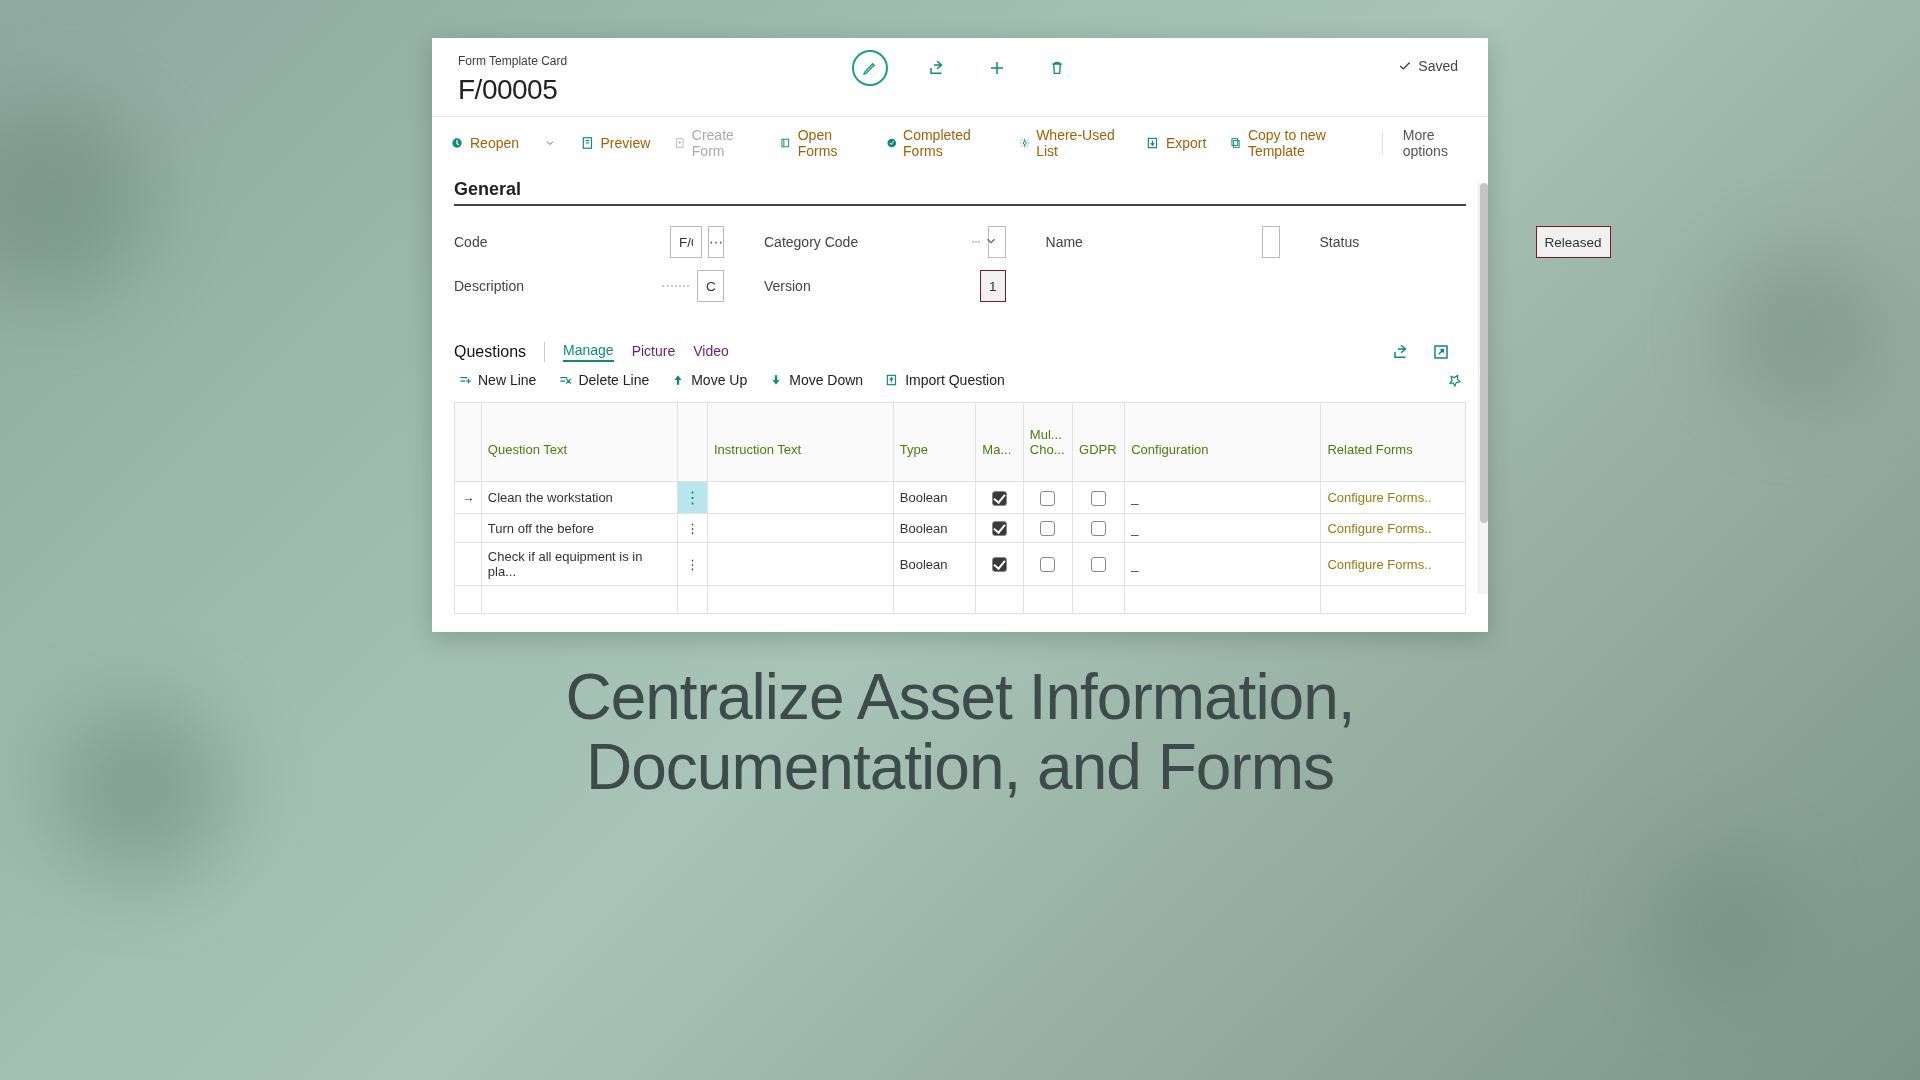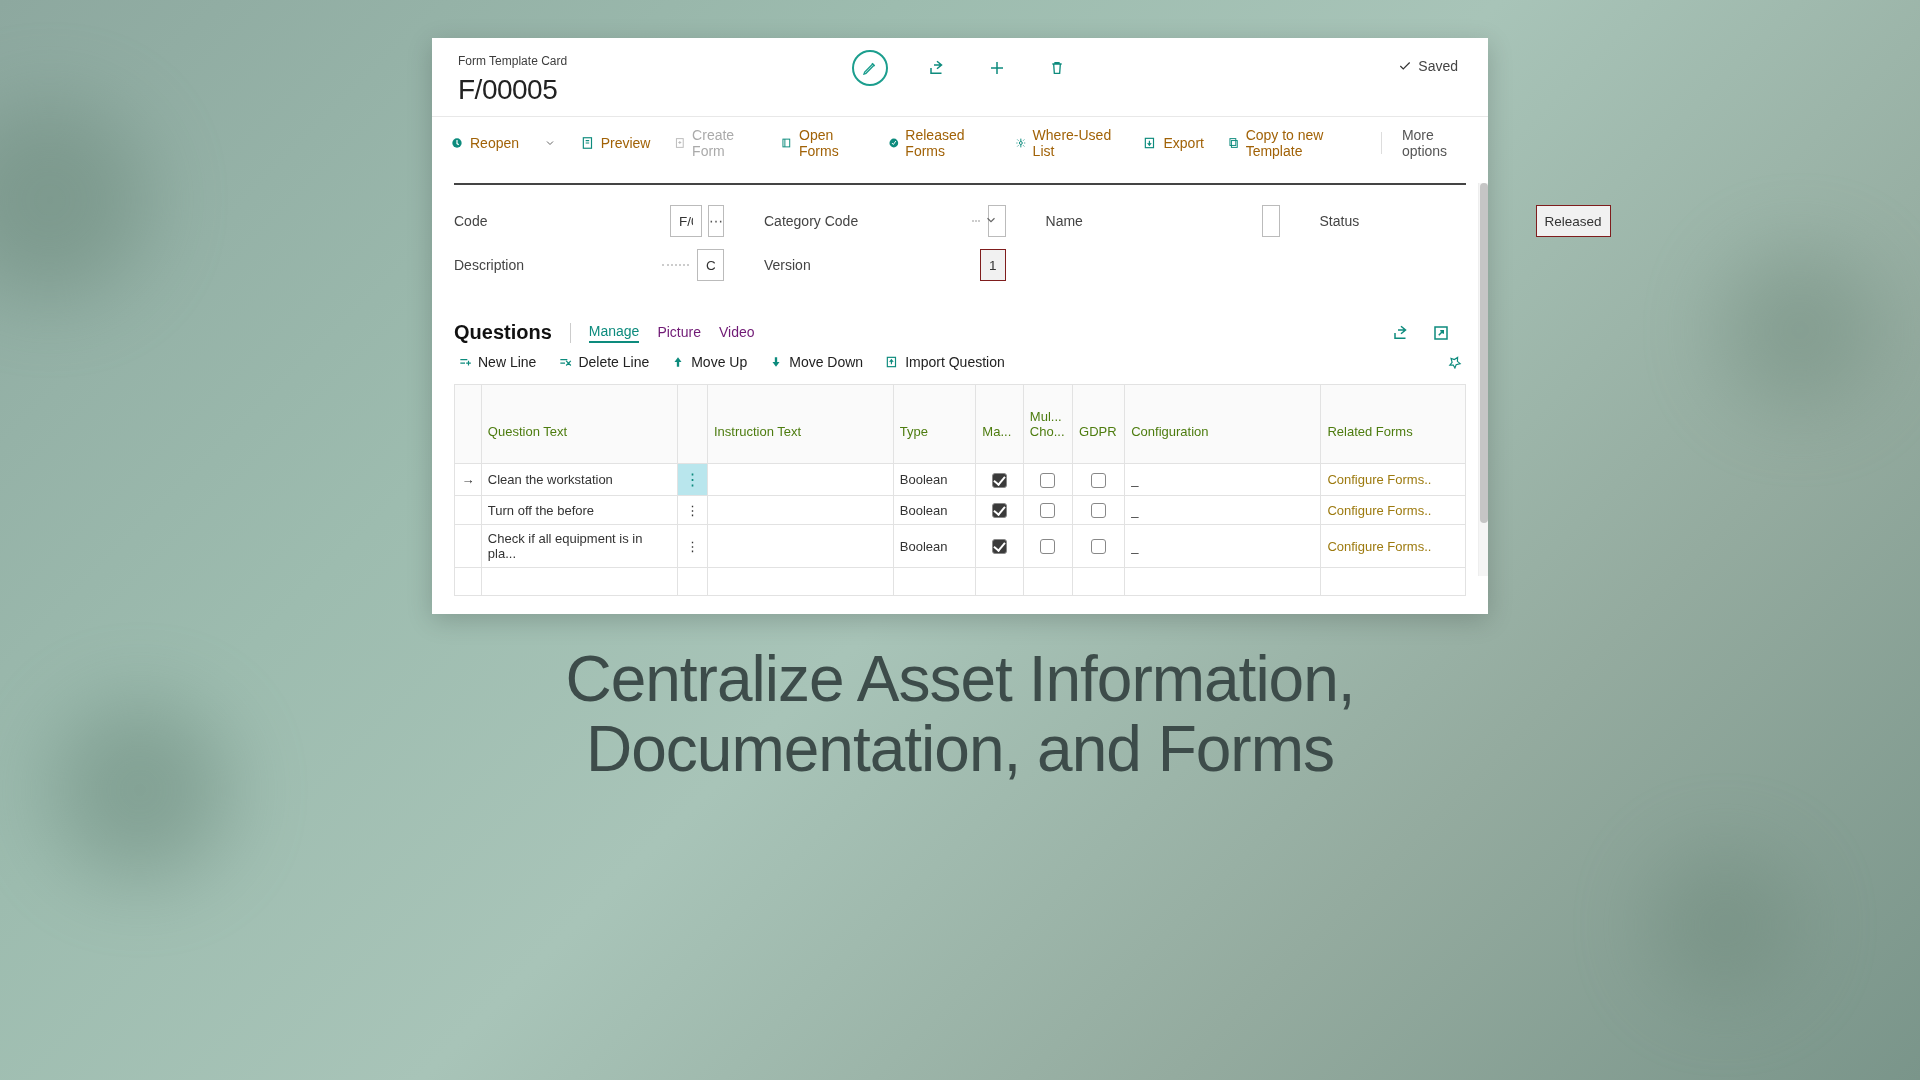--- a/index.html
+++ b/index.html
@@ -88,21 +88,21 @@
 .field-input input, .field-input select, .readonly {
   width: 100%; height: 32px; padding: 0 8px; font-size: 13.5px; border: 1px solid #bbb; background: #fff; color:#333;
 }
 .readonly { background: #f1f1f1; border: 1px solid #7f1d1d; display:flex; align-items:center; }
 .readonly.right { justify-content: flex-end; }
 .lookup-btn { width: 30px; height: 32px; border:1px solid #bbb; display:flex; align-items:center; justify-content:center; font-size:14px; color:#555; cursor:pointer;}
 .select-wrap { position:relative; flex:1; }
 .select-caret { position:absolute; right:8px; top:8px; pointer-events:none; }
 
 .questions-bar { display:flex; align-items:center; gap:18px; margin-top:40px; font-size:14px; padding-right:16px; }
-.qb-title { font-size:20px; font-weight:700; color:#111; }
+.qb-title { font-size:16px; font-weight:400; color:#111; }
 .qb-divider { width:1px; height:20px; background:#ccc; }
 .tab { cursor:pointer; color:#701a75; padding-bottom:2px; }
 .tab.active { color:#0d8b7d; border-bottom:2px solid #0d8b7d; }
 .qb-right { margin-left:auto; display:flex; gap:22px; }
 .qb-icon { width:18px; height:18px; color:#0d8b7d; cursor:pointer; }
 
 .subtoolbar { display:flex; gap:22px; padding:10px 4px; font-size:14px; align-items:center; }
 .subtoolbar .tb-item { display:flex; gap:6px; align-items:center; cursor:pointer; color:#222; }
 .subtoolbar .tb-item .tb-icon { color:#0d8b7d; width:14px; height:14px; }
 .subtoolbar .right { margin-left:auto; }
@@ -209,21 +209,21 @@
           <rect x="4" y="4" width="14" height="16"></rect>
           <path d="M8 4v16"></path>
         </svg>
       <span>Open Forms</span>
     </span>
     <span class="tb-item">
       <svg class="tb-icon" viewBox="0 0 24 24" fill="#0d8b7d">
           <circle cx="12" cy="12" r="9"></circle>
           <path d="M8 12l3 3 5-7" stroke="#fff" fill="none" stroke-width="2"></path>
         </svg>
-      <span>Released Forms</span>
+      <span>Completed Forms</span>
     </span>
     <span class="tb-item">
       <svg class="tb-icon" viewBox="0 0 24 24" fill="none" stroke="#0d8b7d" stroke-width="2">
           <path d="M12 3v6M12 15v6M5 12H3M21 12h-2M7 7l-2-2M19 19l-2-2M17 7l2-2M5 19l2-2"></path>
           <circle cx="12" cy="12" r="3"></circle>
         </svg>
       <span>Where-Used List</span>
     </span>
     <span class="tb-item">
       <svg class="tb-icon" viewBox="0 0 24 24" fill="none" stroke="#0d8b7d" stroke-width="2">
@@ -246,20 +246,21 @@
   </div>
 
   <div class="content-area">
     <div class="scrollbar-stub">
       <div class="scrollbar-track">
           <div class="scrollbar-thumb"></div>
         </div>
     </div>
 
     <div>
+      <div class="section-title">General</div>
       <div class="section-underline"></div>
 
       <div class="general-grid">
         <div class="field-row">
           <span class="field-label">Code</span>
           <span class="dots"></span>
           <div class="field-input">
             <input value="F/00005" style="">
             <div class="lookup-btn">⋯</div>
           </div>

